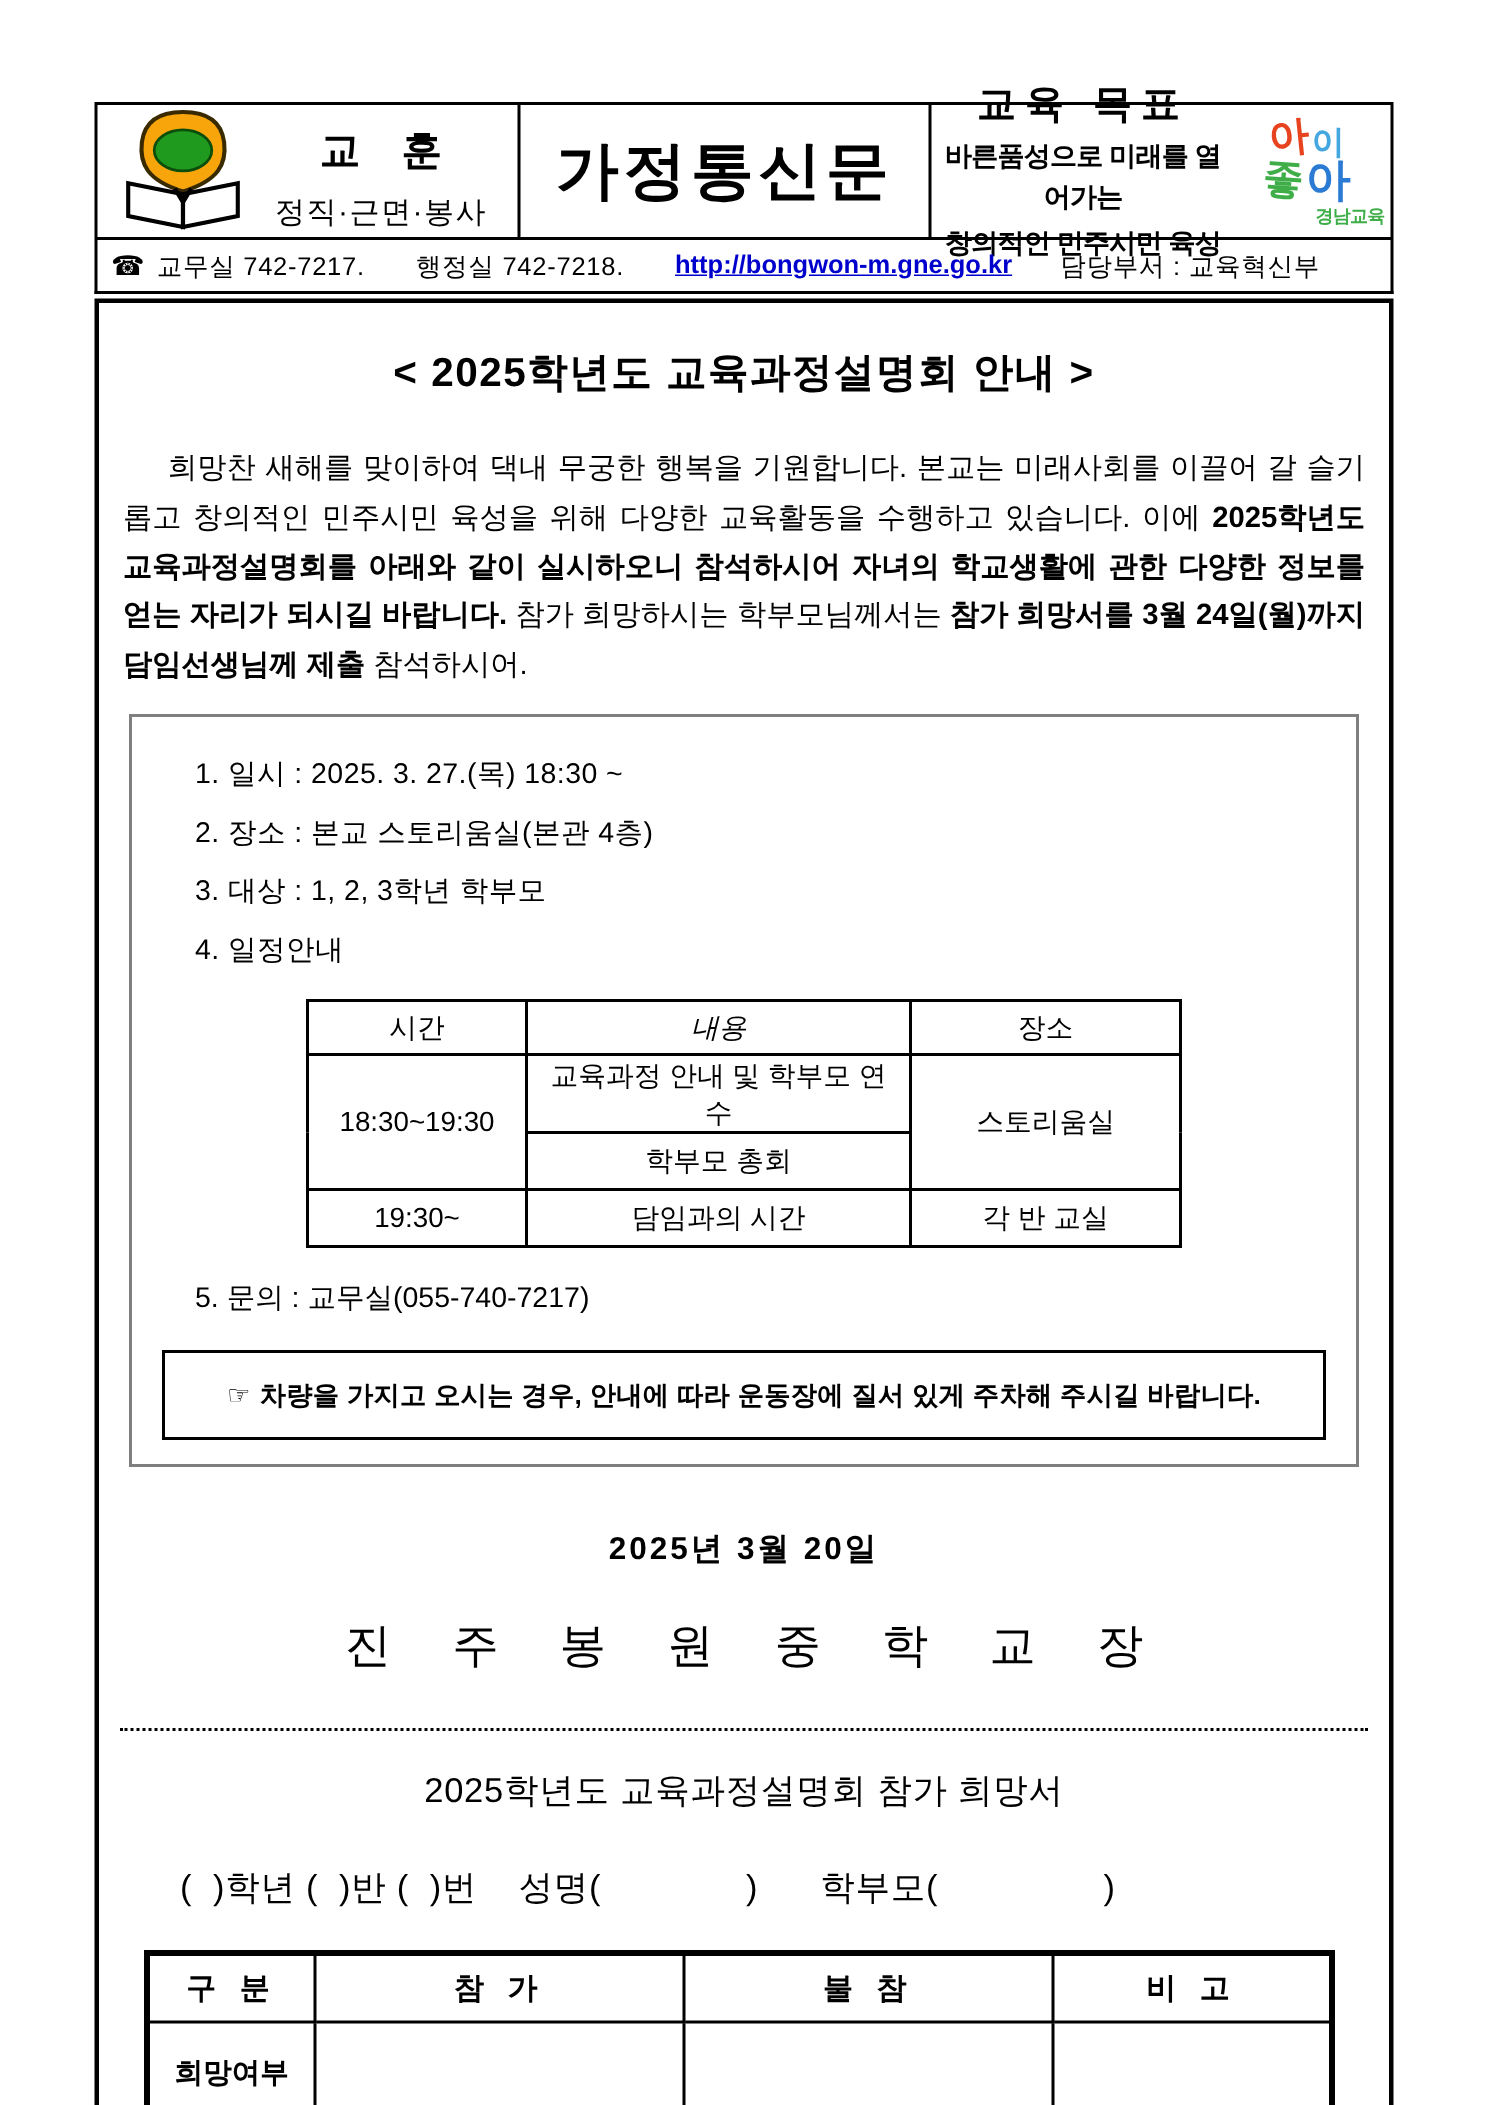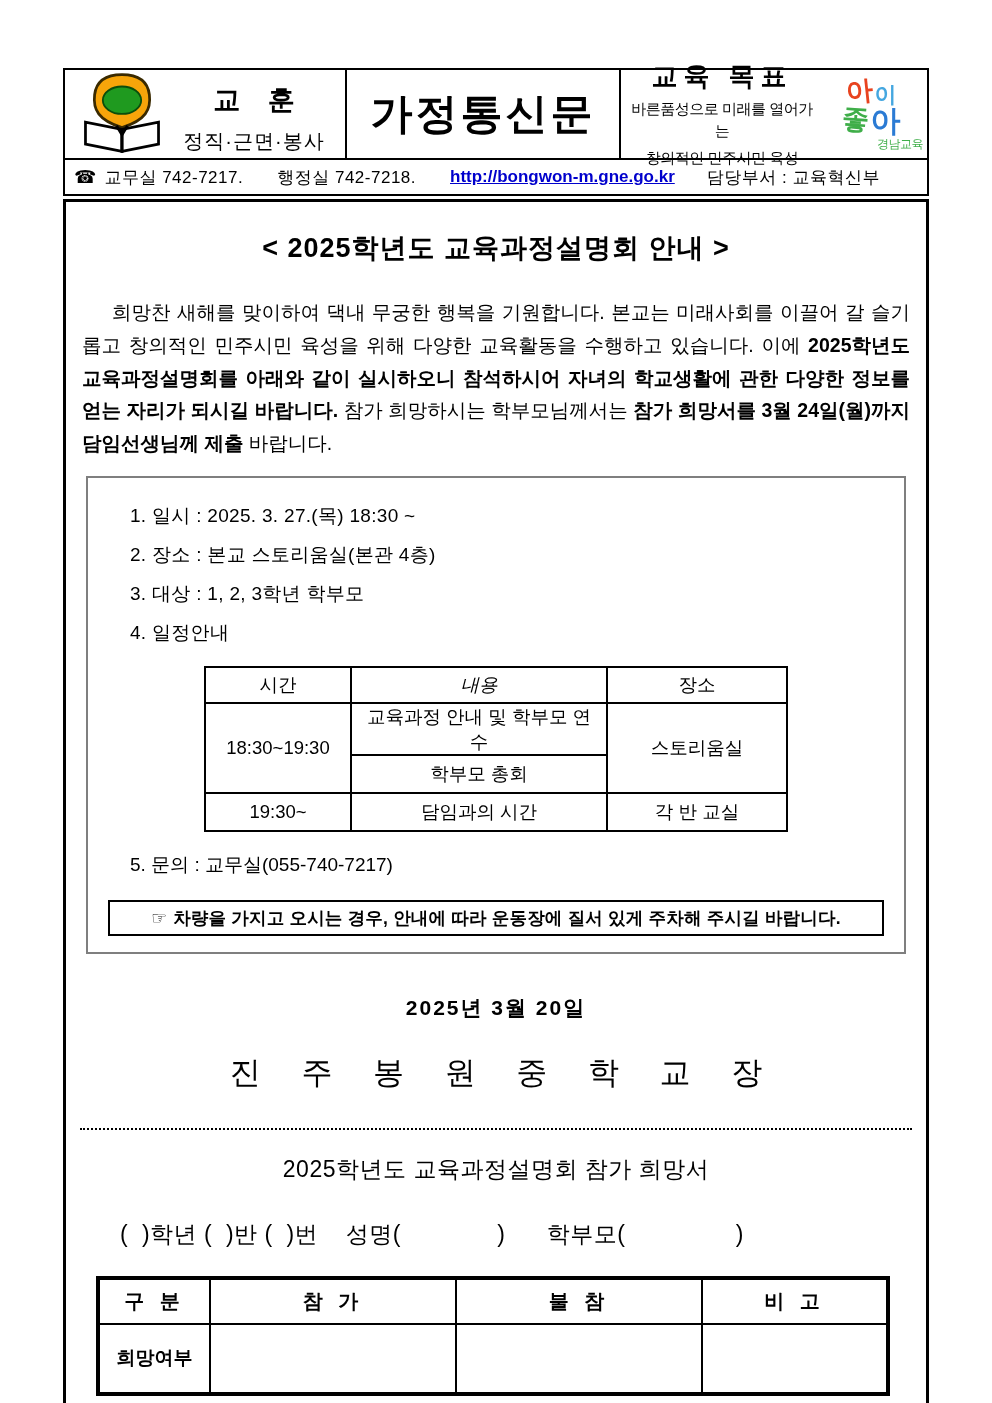--- a/index.html
+++ b/index.html
@@ -16,29 +16,29 @@
   .cell-motto { width:282px; border-right:2px solid #000; display:flex; align-items:flex-end; padding:3px 6px 3px 10px; }
   .school-logo { width:94px; height:84px; flex:0 0 auto; }
   .motto-text { flex:1; text-align:center; }
   .motto-title { font-size:27px; font-weight:bold; letter-spacing:10px; text-indent:10px; }
   .motto-sub { font-size:20px; margin-top:10px; letter-spacing:1px; }
   .cell-doc { flex:1; display:flex; align-items:center; justify-content:center;
               font-size:42px; font-weight:bold; letter-spacing:3px; }
   .cell-goal { width:308px; border-left:2px solid #000; display:flex; align-items:center; padding:3px 4px; }
   .goal-text { flex:1; text-align:center; }
   .goal-title { font-size:26px; font-weight:bold; letter-spacing:6px; }
-  .goal-sub { font-size:15px; font-weight:normal; line-height:1.5; margin-top:4px; letter-spacing:-0.5px; }
+  .goal-sub { font-size:18px; font-weight:bold; line-height:1.5; margin-top:4px; letter-spacing:-0.5px; }
   .gne-logo { width:104px; flex:0 0 auto; text-align:center; line-height:1; font-weight:bold; }
   .gne-row { display:flex; justify-content:center; gap:2px; }
   .gne-c { font-size:27px; display:inline-block; }
   .g1 { color:#e8431f; transform:rotate(-6deg); }
   .g2 { color:#45a7e0; font-size:22px; margin-top:6px; }
   .g3 { color:#3fae49; transform:rotate(4deg); }
   .g4 { color:#2b7bd4; font-size:30px; }
-  .gne-caption { font-size:12px; color:#3fae49; font-weight:normal; text-align:right; margin-top:2px; letter-spacing:-0.5px; }
+  .gne-caption { font-size:12px; color:#3fae49; font-weight:bold; text-align:right; margin-top:2px; letter-spacing:-0.5px; }
 
   
   .contact { border:2px solid #000; border-top:none; height:36px; display:flex; align-items:center;
              font-size:17px; padding:0 9px; white-space:nowrap; }
   .contact .phone-ic { font-size:18px; margin-right:8px; }
   .contact .seg { margin-right:34px; letter-spacing:0.5px; }
   .contact a.url { color:#0000cc; text-decoration:underline; margin-right:32px; font-weight:bold; letter-spacing:0; }
   .contact .dept { margin-right:0; }
 
   
@@ -51,21 +51,21 @@
   .num-list { margin:0 20px 12px 42px; font-size:19px; }
   .num-list .li { margin-top:13px; letter-spacing:0.3px; }
 
   table.schedule { border-collapse:collapse; margin:20px auto 0; text-align:center; font-size:18.5px; }
   table.schedule th, table.schedule td { border:2px solid #000; font-weight:normal; padding:0 6px; }
   table.schedule th { height:36px; }
   table.schedule td { height:38px; }
   .col-time { width:146px; } .col-content { width:256px;font-style:italic; } .col-place { width:180px; }
 
   .item5 { margin:20px 20px 0 42px; font-size:19px; }
-  .parking { margin:22px 20px 0; border:2px solid #000; padding:4px 6px; text-align:center;
+  .parking { margin:22px 20px 0; border:2px solid #000; padding:16px 6px; text-align:center;
              font-size:17.5px; font-weight:bold; letter-spacing:0.2px; }
   .parking .hand { font-weight:normal; margin-right:6px; }
 
   .date-line { text-align:center; margin-top:40px; font-size:21px; font-weight:bold; letter-spacing:2px; }
   .signature { text-align:center; margin-top:30px; font-size:31px; letter-spacing:16px; text-indent:16px; }
 
   .dotted-sep { margin:34px 14px 0; border-top:2px dotted #000; height:0; }
 
   .form-title { text-align:center; margin-top:24px; font-size:23px; font-weight:normal; letter-spacing:0.5px; }
   .fields-line { margin:34px 0 0 54px; font-size:23px; white-space:pre; letter-spacing:0.5px; }
@@ -125,21 +125,21 @@
     <span class="seg">교무실 742-7217.</span>
     <span class="seg">행정실 742-7218.</span>
     <a class="url" href="#">http://bongwon-m.gne.go.kr</a>
     <span class="seg dept">담당부서 : 교육혁신부</span>
   </div>
 
   <div class="main">
 
     <div class="notice-title">&lt; 2025학년도 교육과정설명회 안내 &gt;</div>
 
-    <div class="body-par"><span>희망찬 새해를 맞이하여 댁내 무궁한 행복을 기원합니다. 본교는 미래사회를 이끌어 갈 슬기롭고 창의적인 민주시민 육성을 위해 다양한 교육활동을 수행하고 있습니다. 이에 </span><span class="b">2025학년도 교육과정설명회를 아래와 같이 실시하오니 참석하시어 자녀의 학교생활에 관한 다양한 정보를 얻는 자리가 되시길 바랍니다.</span><span> 참가 희망하시는 학부모님께서는 </span><span class="b">참가 희망서를 3월 24일(월)까지 담임선생님께 제출</span><span> 바랍니다.</span></div>
+    <div class="body-par"><span>희망찬 새해를 맞이하여 댁내 무궁한 행복을 기원합니다. 본교는 미래사회를 이끌어 갈 슬기롭고 창의적인 민주시민 육성을 위해 다양한 교육활동을 수행하고 있습니다. 이에 </span><span class="b">2025학년도 교육과정설명회를 아래와 같이 실시하오니 참석하시어 자녀의 학교생활에 관한 다양한 정보를 얻는 자리가 되시길 바랍니다.</span><span> 참가 희망하시는 학부모님께서는 </span><span class="b">참가 희망서를 3월 24일(월)까지 담임선생님께 제출</span><span> 참석하시어.</span></div>
 
     <div class="inner-box">
       <div class="num-list">
         <div class="li">1. 일시 : 2025. 3. 27.(목) 18:30 ~</div>
         <div class="li">2. 장소 : 본교 스토리움실(본관 4층)</div>
         <div class="li">3. 대상 : 1, 2, 3학년 학부모</div>
         <div class="li">4. 일정안내</div>
       </div>
 
       <table class="schedule">

